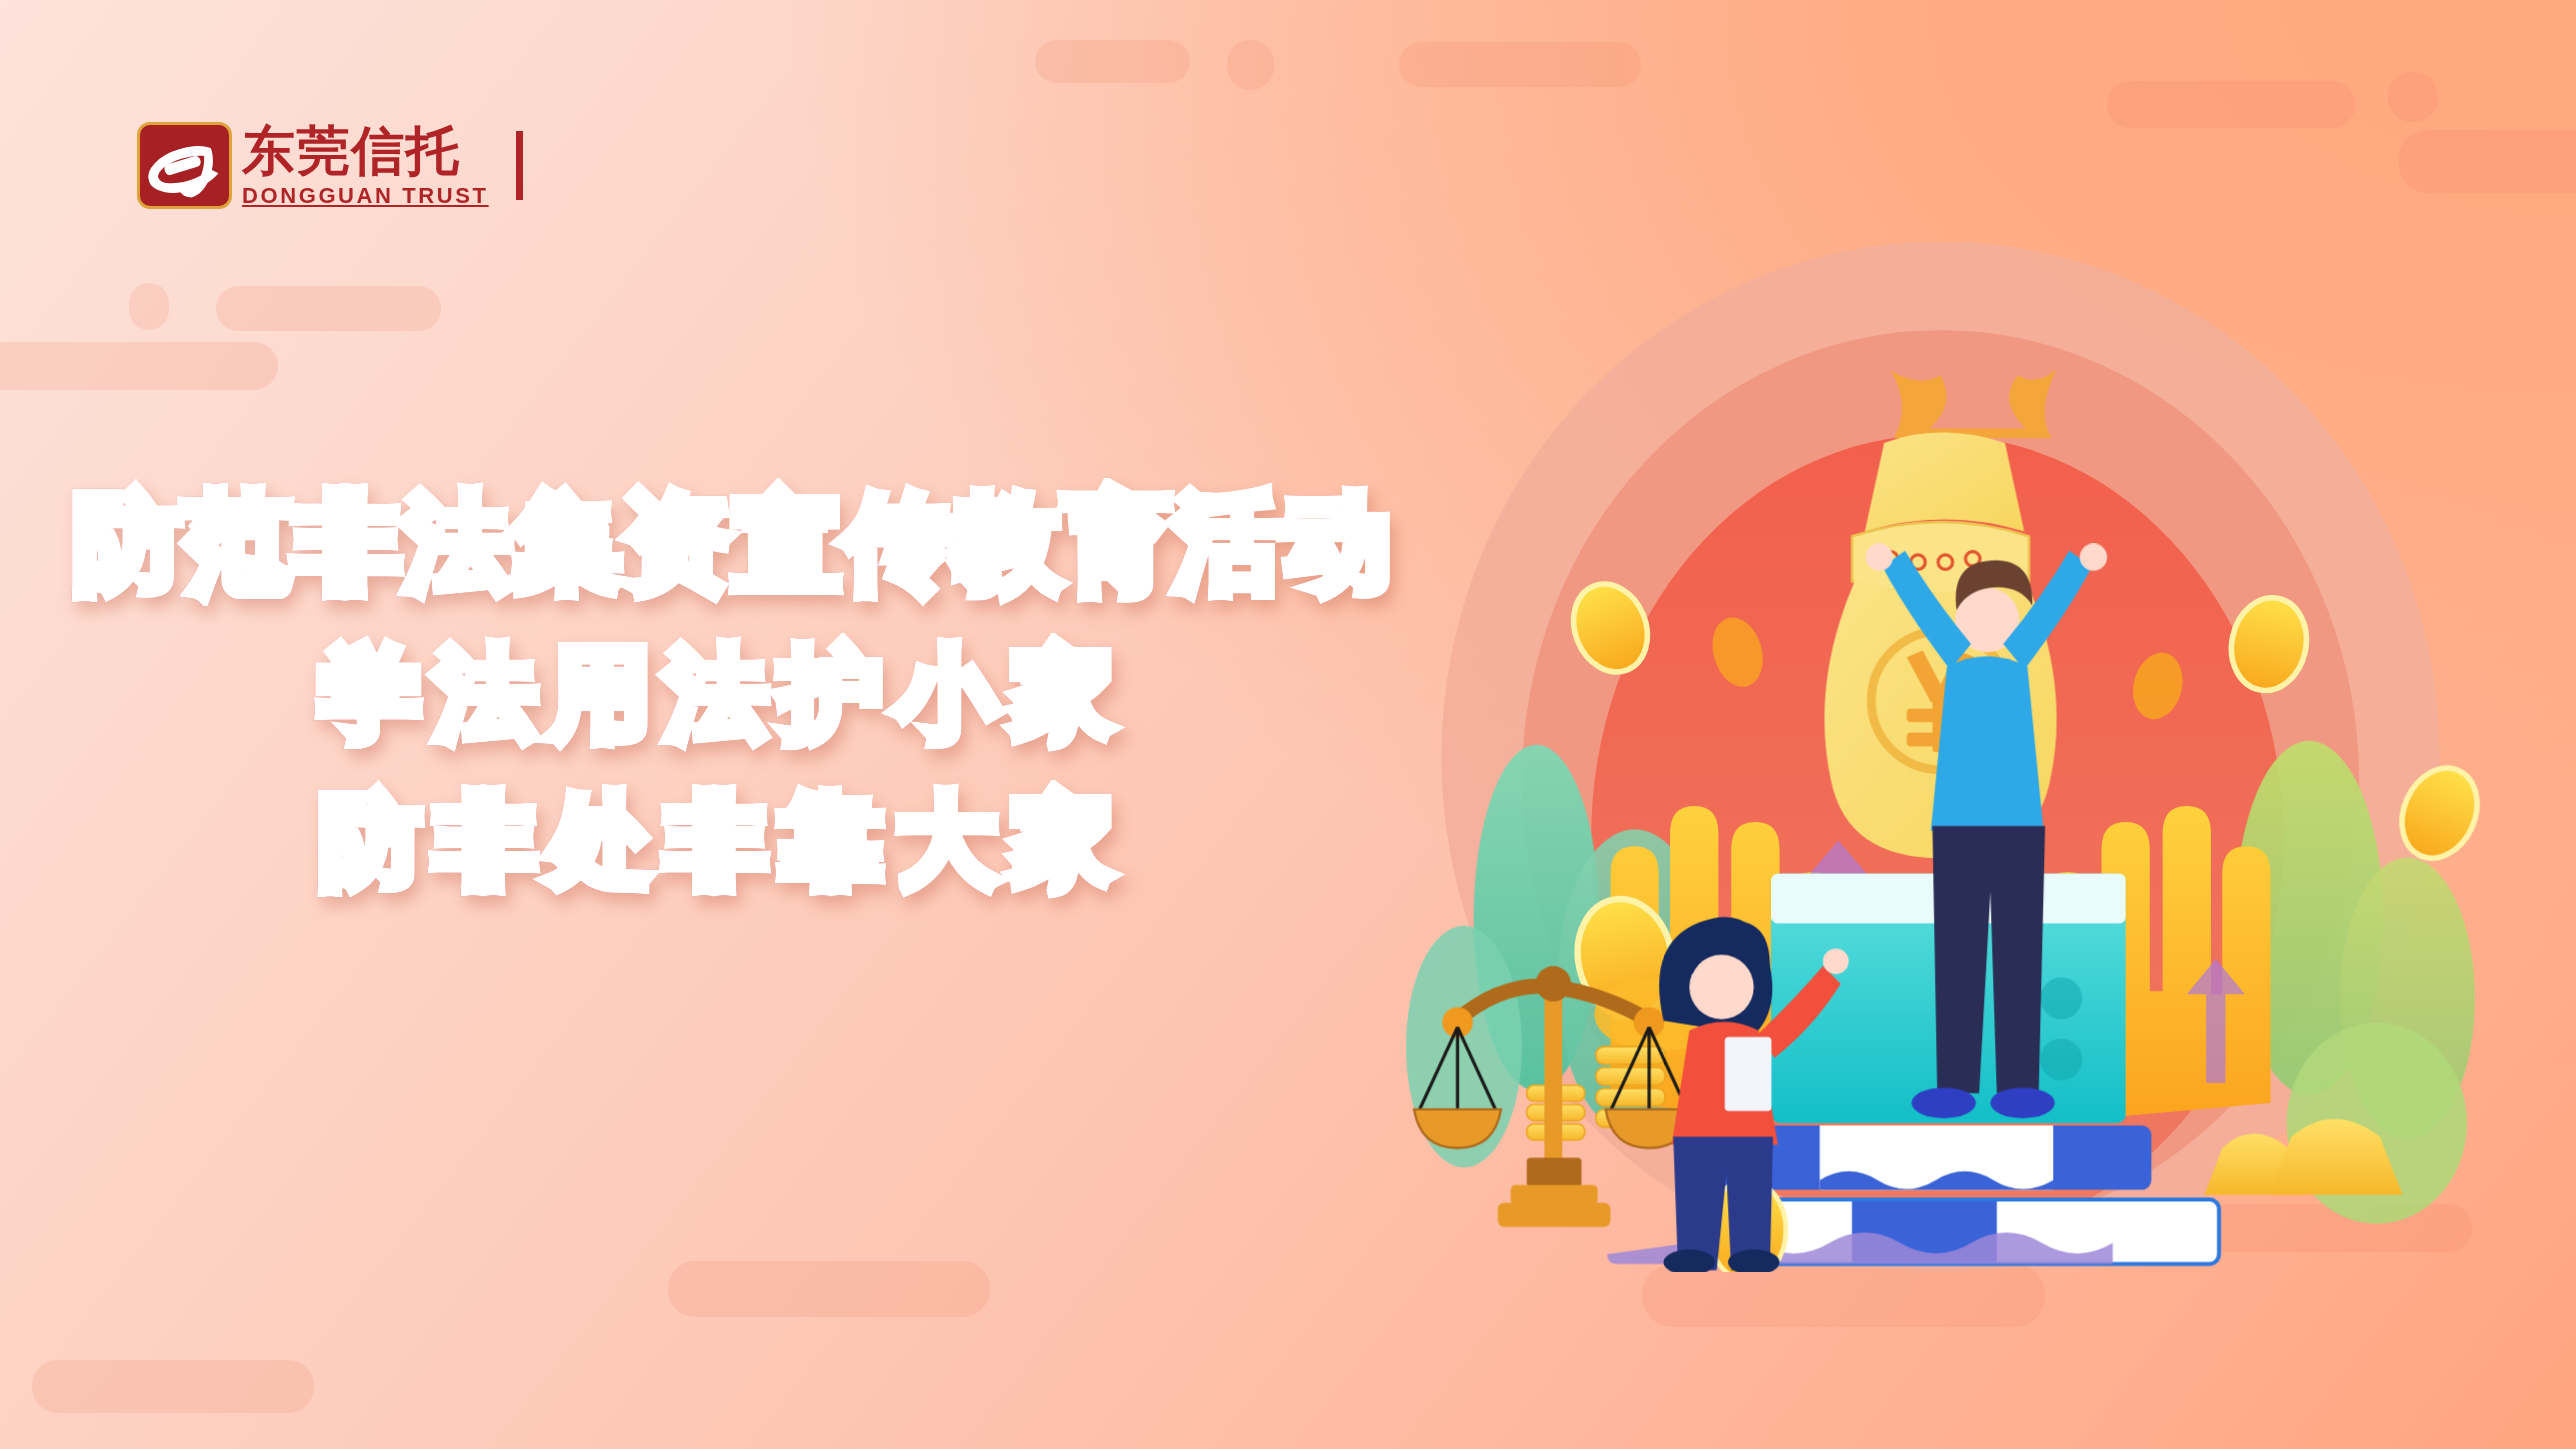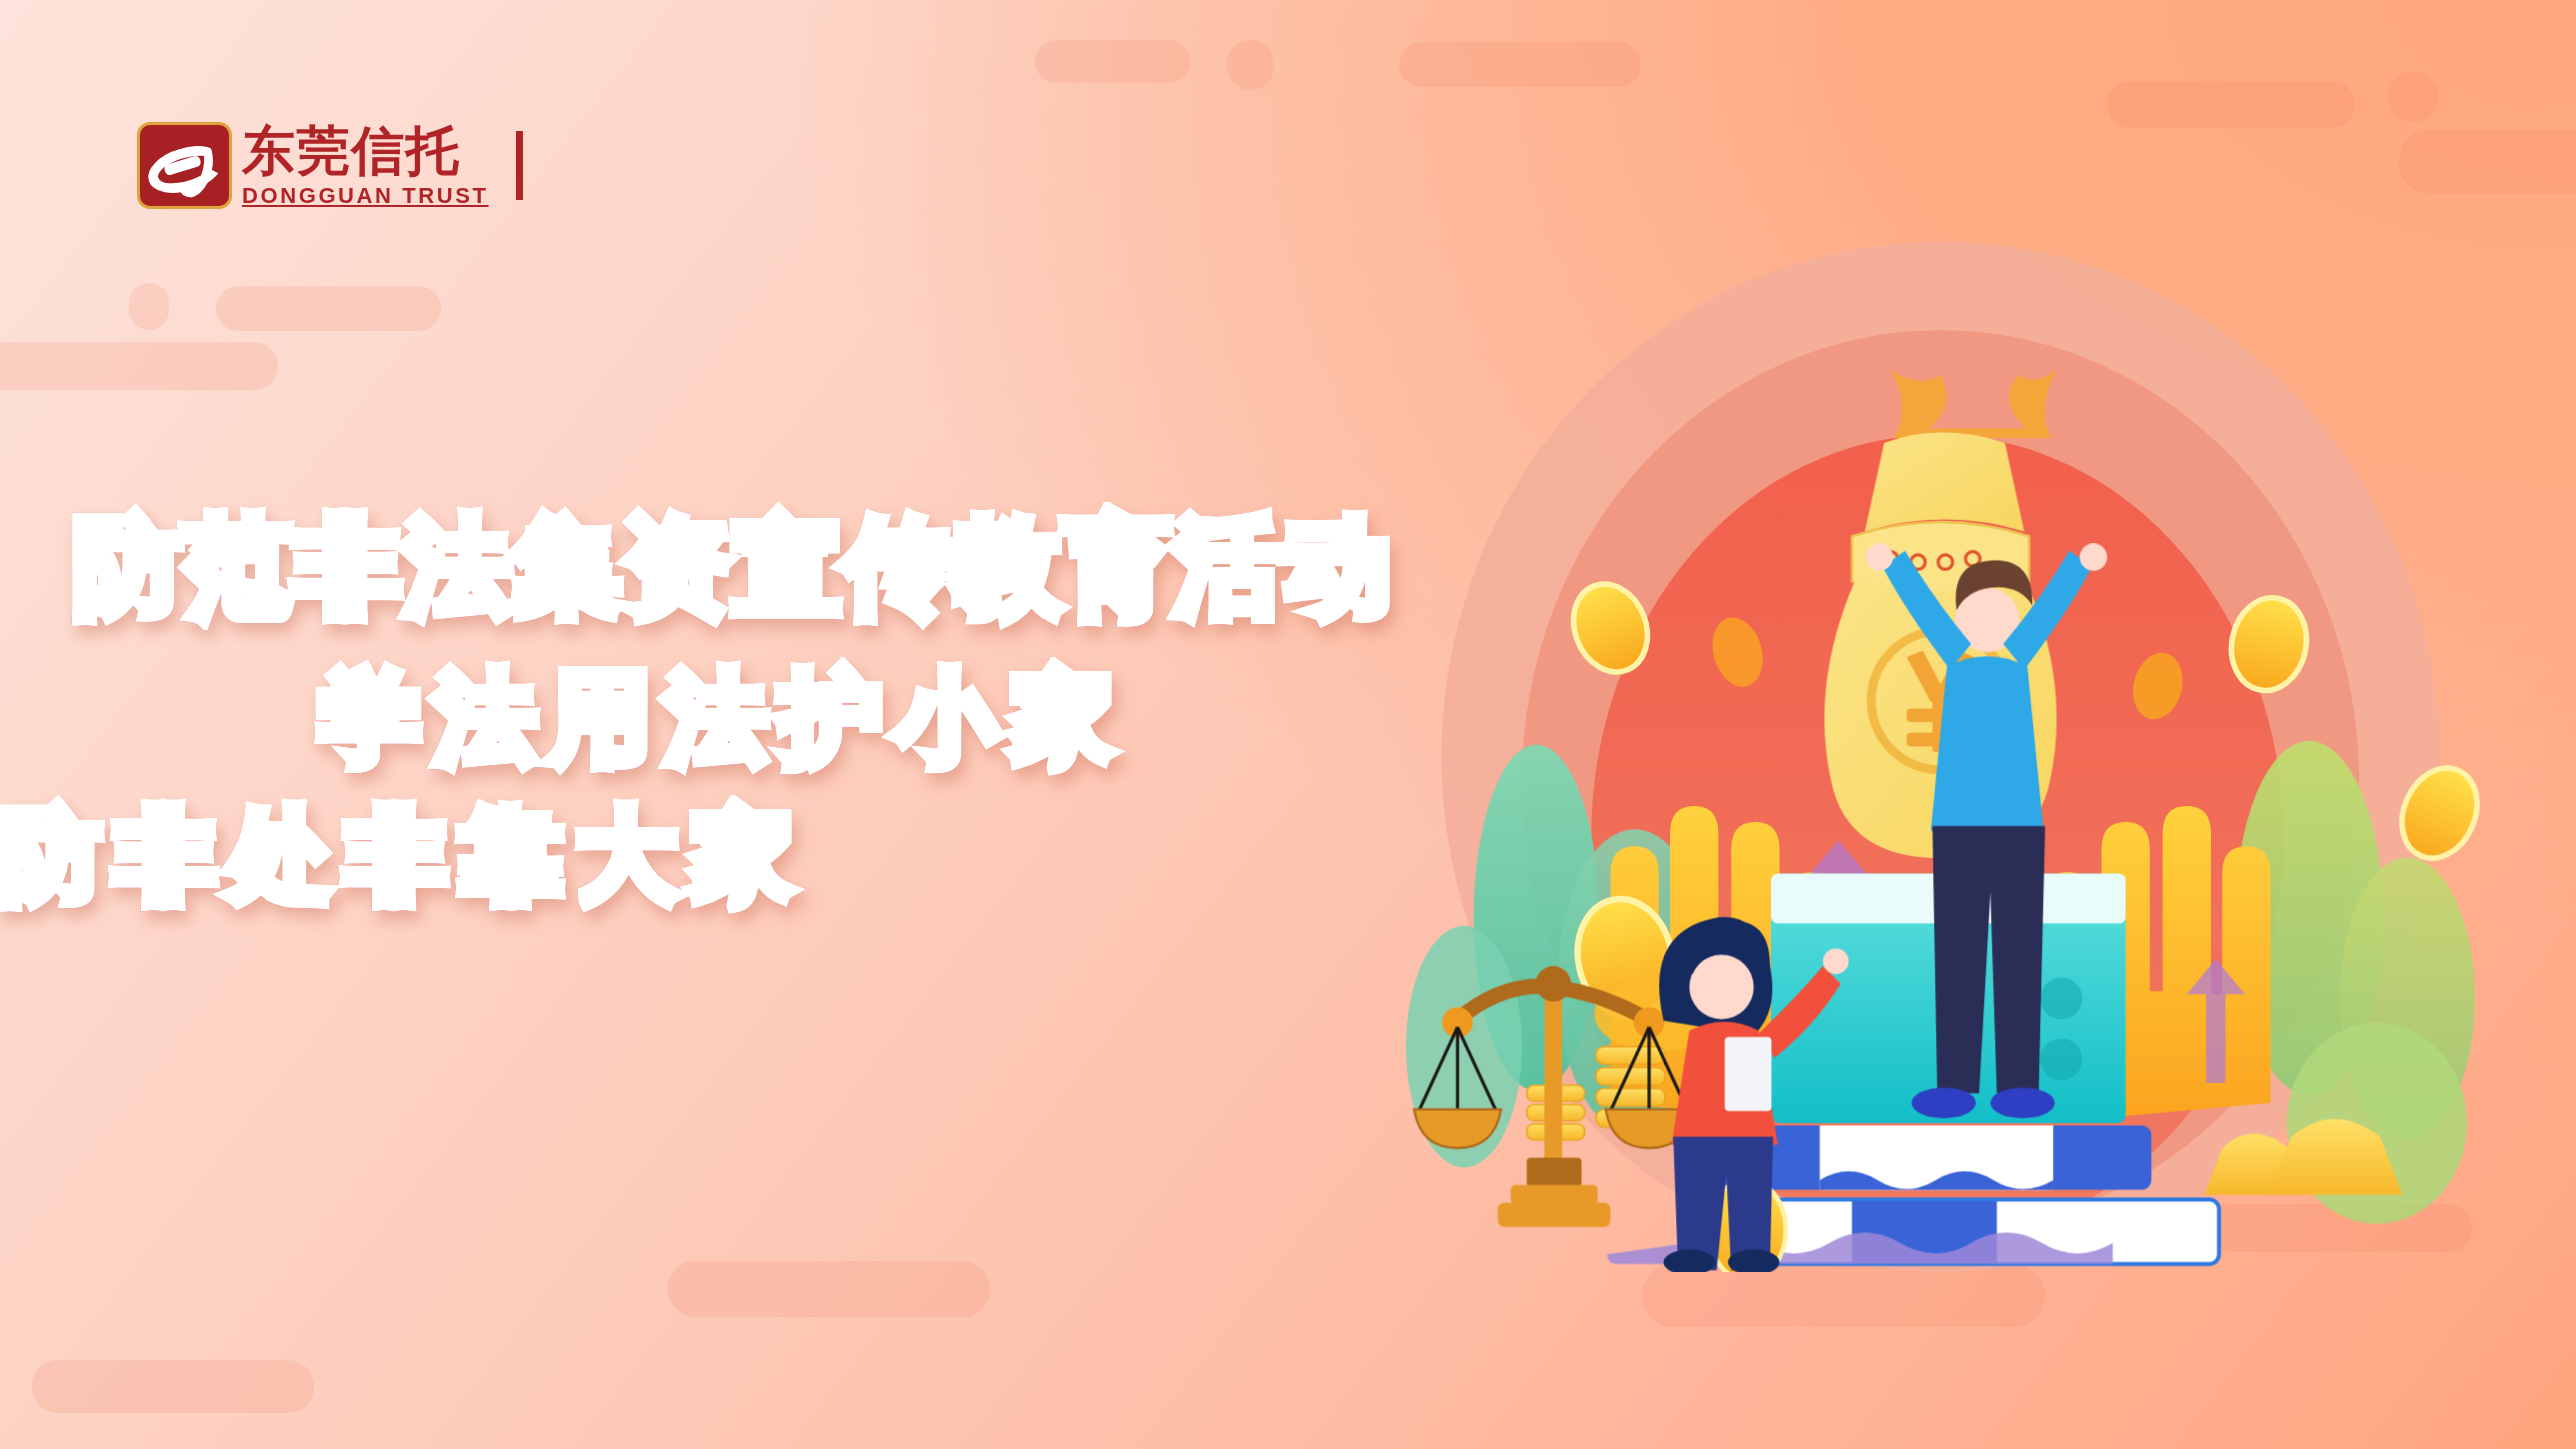--- a/index.html
+++ b/index.html
@@ -51,33 +51,33 @@
   #logo-en{
     font-size:22px; font-weight:700; color:#b02327; line-height:1;
     letter-spacing:2.6px; margin-top:8px; white-space:nowrap;text-decoration:underline;
   }
   #logo-div{ width:7.2px; height:69px; background:#b02327; margin:0 24px 0 27px; flex:none; }
   #logo-tag{ color:#b02327; font-weight:700; }
   #logo-tag .tl{ font-size:24px; line-height:1; letter-spacing:3.2px; white-space:nowrap; }
   #logo-tag .tl+.tl{ margin-top:19.3px; letter-spacing:7.2px; }
 
   
-  #headline{ position:absolute; left:0; top:504px; width:1385px; }
+  #headline{ position:absolute; left:0; top:480px; width:1385px; }
   .hl{
     font-weight:700; line-height:1.18; white-space:nowrap;
     color:transparent;
     background-image:linear-gradient(180deg,#f2604c 0%,#e8422f 38%,#d2201b 78%,#c21612 100%);
     -webkit-background-clip:text; background-clip:text;
     -webkit-text-stroke:13.7px #ffffff;
     paint-order:stroke fill;
     filter:drop-shadow(5.6px 9.7px 7.2px rgba(196,92,64,.34));
   }
   #hl1{ font-size:106px; letter-spacing:4px; padding-left:74px; }
   #hl2{ font-size:100px; letter-spacing:15.3px; padding-left:320px; margin-top:29px; }
-  #hl3{ font-size:100px; letter-spacing:15.3px; margin-top:29px;font-family:Liberation Mono, monospace; }
+  #hl3{ font-size:100px; letter-spacing:15.3px; padding-left:320px; margin-top:29px; }
 
   
   #illus{ position:absolute; left:1369px; top:145px; width:1143px; height:1127px; }
   #illus svg{ width:100%; height:100%; display:block; }
 </style>
 </head>
 <body>
 
 <div id="banner">
 

